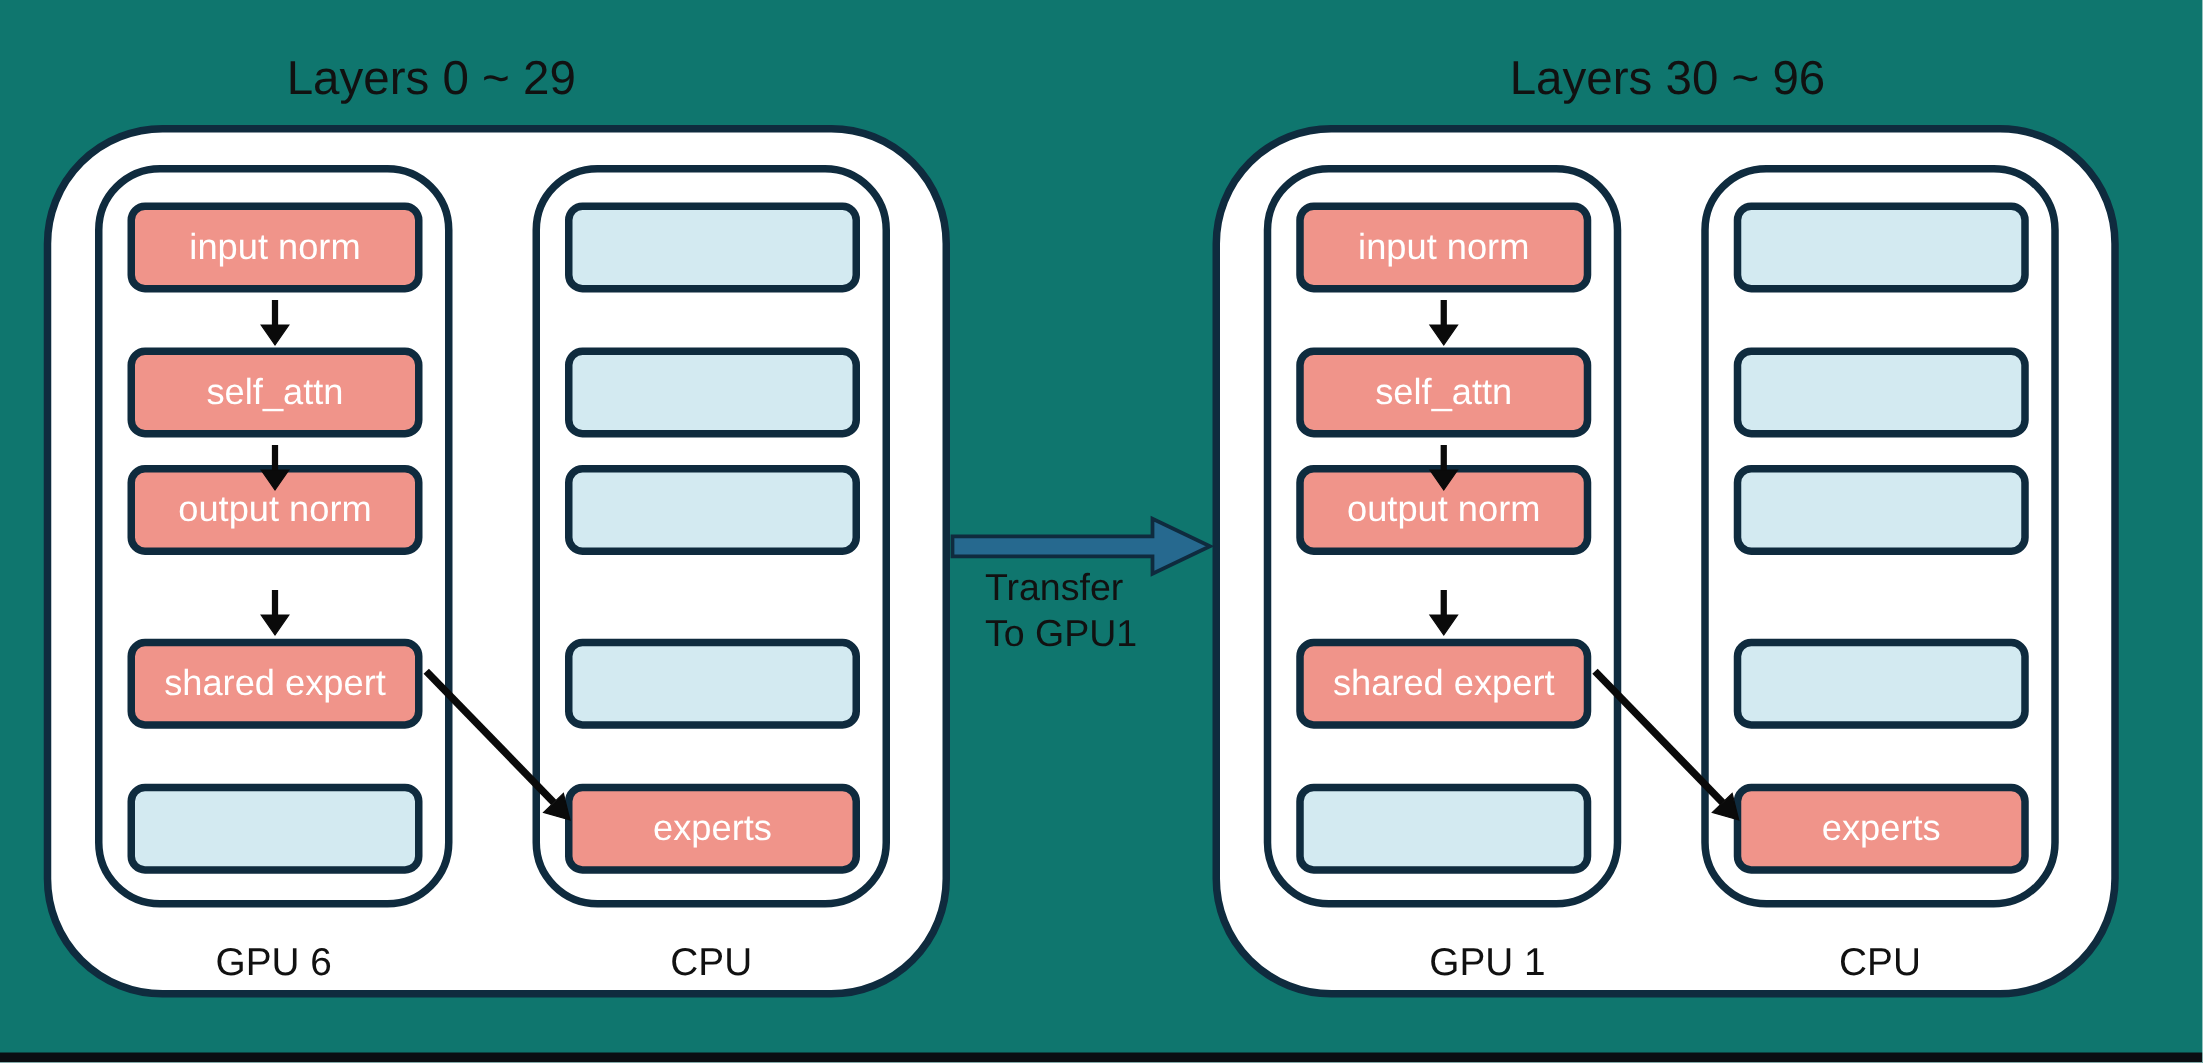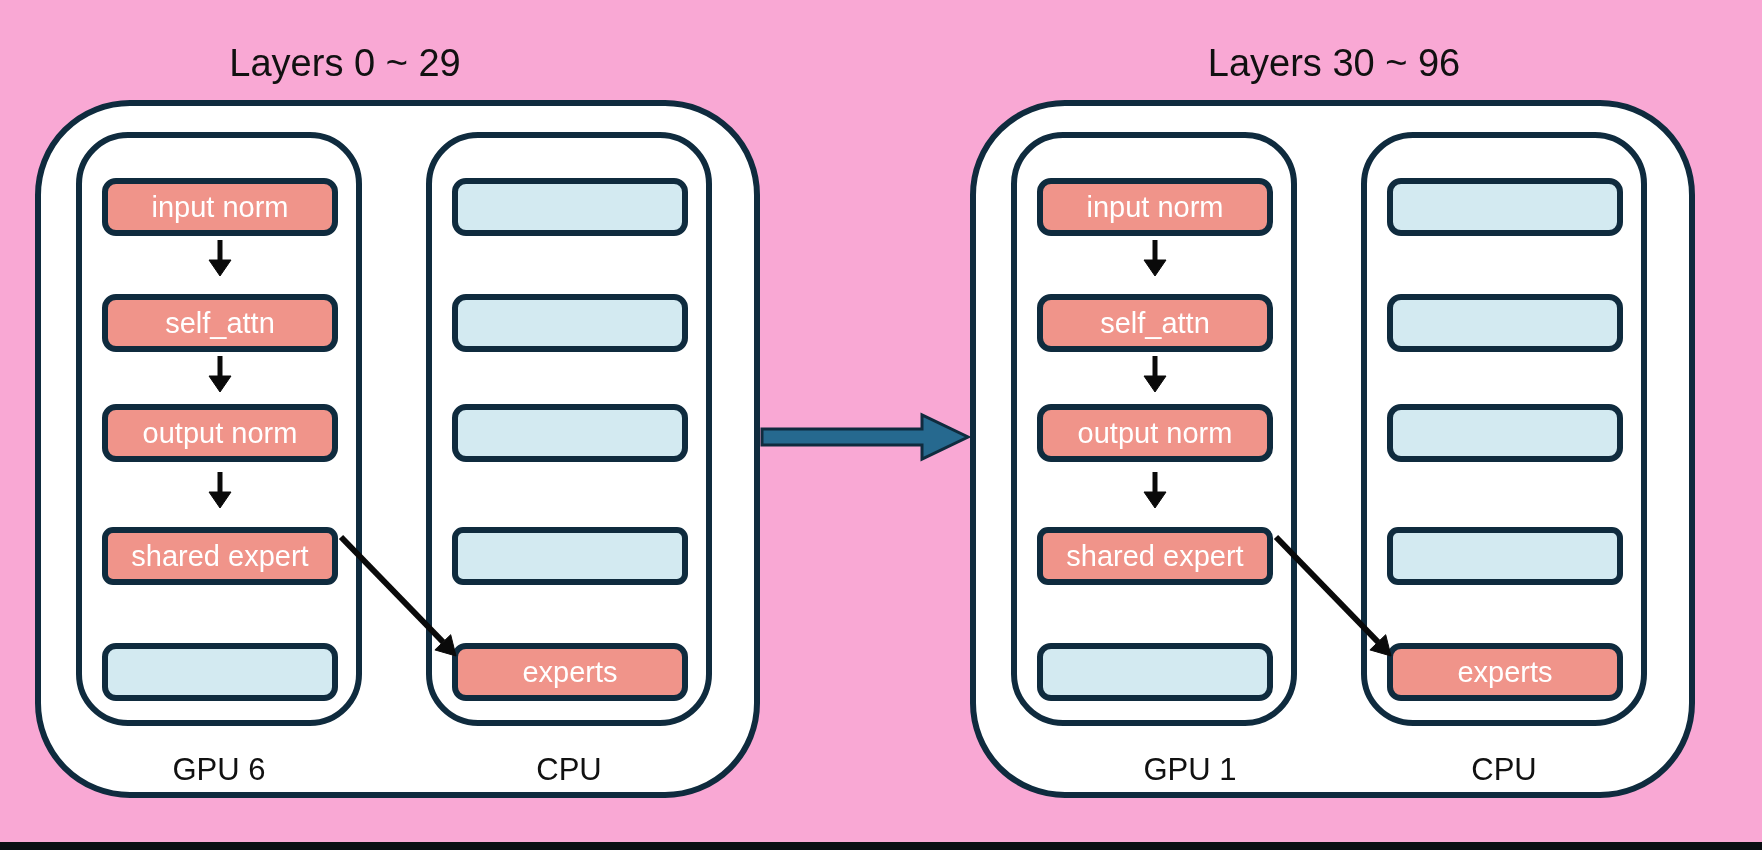--- a/index.html
+++ b/index.html
@@ -1,20 +1,20 @@
 <!DOCTYPE html>
 <html style="--navy: #0F2B3E; --salmon: #F0948A; --light-blue: #D3EAF1; --arrow-blue: #26698F; --black-arrow: #0A0A0A; --bottom-bar: #0A0E12; --text: #111111;"><head>
 <meta charset="utf-8">
 <style>
   html, body { margin: 0; padding: 0; background: #ffffff; }
   .canvas {
     position: relative;
     width: 1762px;
     height: 850px;
-    background: #f9a8d4;
+    background: #0f766e;
     overflow: hidden;
     font-family: "Liberation Sans", sans-serif;
   }
   .title {
     position: absolute;
     top: 42px;
     transform: translateX(-50%);
     font-size: 38px;
     font-weight: 400;
     color: var(--text, #111111);
@@ -42,42 +42,41 @@
     border-radius: 52px;
     background: #ffffff;
   }
   .inner.gpu0 { left: 76px; }
   .inner.cpu0 { left: 426px; }
   .inner.gpu1 { left: 1011px; }
   .inner.cpu1 { left: 1361px; }
   .slot {
     position: absolute;
     width: 236px;
-    height: 58px;
+    height: 72px;
     box-sizing: border-box;
     border: 6px solid var(--navy, #0F2B3E);
     border-radius: 14px;
     display: flex;
     align-items: center;
     justify-content: center;
     font-size: 29px;
     color: #ffffff;
     white-space: nowrap;
-    margin-top: 16px;
   }
   .slot.module { background: var(--salmon, #F0948A); }
   .slot.empty  { background: var(--light-blue, #D3EAF1); }
   .c0 { left: 102px; }
   .c1 { left: 452px; }
   .c2 { left: 1037px; }
   .c3 { left: 1387px; }
   .r0 { top: 162px; }
   .r1 { top: 278px; }
-  .r2 { top: 388px; }
-  .r3 { top: 511px; border-radius: 11px; }
+  .r2 { top: 372px; }
+  .r3 { top: 511px; }
   .r4 { top: 627px; }
   .devlabel {
     position: absolute;
     top: 752px;
     transform: translateX(-50%);
     font-size: 31px;
     color: var(--text, #111111);
     white-space: nowrap;
   }
   .devlabel.gpu0 { left: 219px; }
@@ -147,20 +146,24 @@
   <div class="slot empty  c3 r1"></div>
   <div class="slot empty  c3 r2"></div>
   <div class="slot empty  c3 r3"></div>
   <div class="slot module c3 r4">experts</div>
 
   <div class="devlabel gpu0">GPU 6</div>
   <div class="devlabel cpu0">CPU</div>
   <div class="devlabel gpu1">GPU 1</div>
   <div class="devlabel cpu1">CPU</div>
 
+  <div class="transfer-label">
+    <div>Transfer</div>
+    <div>To GPU1</div>
+  </div>
 
   <svg class="arrow-layer" viewBox="0 0 1762 850" xmlns="http://www.w3.org/2000/svg">
 
     <g style="stroke:var(--black-arrow,#0A0A0A); fill:var(--black-arrow,#0A0A0A);">
       <line x1="220" y1="240" x2="220" y2="262" stroke-width="5"></line>
       <polygon points="220,276 209,260 231,260" stroke-width="1"></polygon>
     </g>
     <g style="stroke:var(--black-arrow,#0A0A0A); fill:var(--black-arrow,#0A0A0A);">
       <line x1="220" y1="356" x2="220" y2="378" stroke-width="5"></line>
       <polygon points="220,392 209,376 231,376" stroke-width="1"></polygon>

